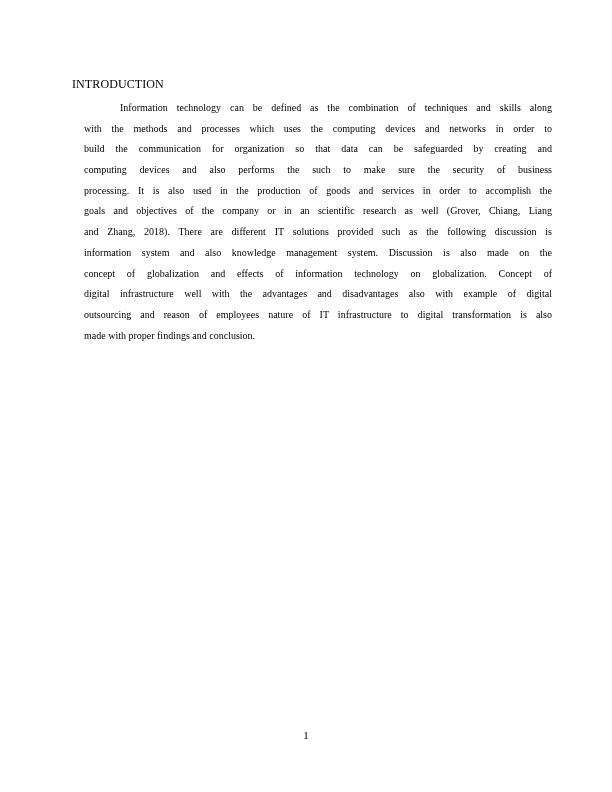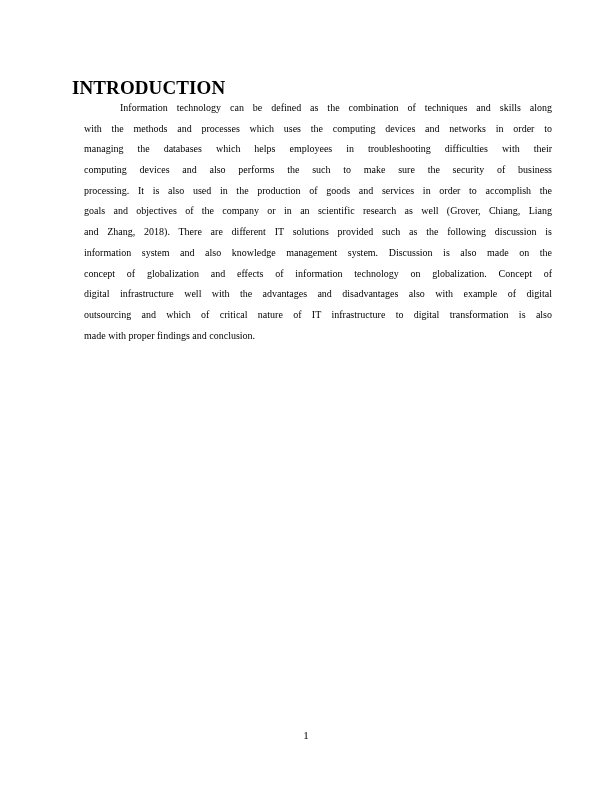--- a/index.html
+++ b/index.html
@@ -1,41 +1,41 @@
 <!DOCTYPE html>
 <html><head>
 <meta charset="utf-8">
 <style>
   html, body { margin: 0; padding: 0; background: #ffffff; }
   body { width: 612px; height: 792px; position: relative; overflow: hidden;
          font-family: "Liberation Serif", "DejaVu Serif", serif; color: #000; }
   .page { position: absolute; left: 0; top: 0; width: 612px; height: 792px; background: #fff; }
-  .heading { position: absolute; left: 72px; top: 77px; font-size: 19px; font-weight: bold;
+  .heading { position: absolute; left: 72px; top: 77px; font-size: 12px; font-weight: normal;
              letter-spacing: 0.1px; margin: 0; }
   .body { position: absolute; left: 84px; top: 98px; width: 468px; font-size: 10px; }
   .line { height: 20.7px; line-height: 20.7px; white-space: nowrap; text-align: justify;
           text-align-last: justify; overflow: hidden; }
   .line.first { text-indent: 36px; }
   .line.last { text-align-last: left; }
   .page-num { position: absolute; left: 0; width: 612px; top: 729px; text-align: center;
               font-size: 11px; }
 </style>
 </head>
 <body>
 
 <div class="page">
   <h1 class="heading">INTRODUCTION</h1>
   <div class="body">
     <div class="line first">Information technology can be defined as the combination of techniques and skills along</div>
     <div class="line">with the methods and processes which uses the computing devices and networks in order to</div>
-    <div class="line">managing the databases which helps employees in troubleshooting difficulties with their</div>
+    <div class="line">build the communication for organization so that data can be safeguarded by creating and</div>
     <div class="line">computing devices and also performs the such to make sure the security of business</div>
     <div class="line">processing. It is also used in the production of goods and services in order to accomplish the</div>
     <div class="line">goals and objectives of the company or in an scientific research as well (Grover, Chiang, Liang</div>
     <div class="line">and Zhang, 2018). There are different IT solutions provided such as the following discussion is</div>
     <div class="line">information system and also knowledge management system. Discussion is also made on the</div>
     <div class="line">concept of globalization and effects of information technology on globalization. Concept of</div>
     <div class="line">digital infrastructure well with the advantages and disadvantages also with example of digital</div>
-    <div class="line">outsourcing and which of critical nature of IT infrastructure to digital transformation is also</div>
+    <div class="line">outsourcing and reason of employees nature of IT infrastructure to digital transformation is also</div>
     <div class="line last">made with proper findings and conclusion.</div>
   </div>
   <div class="page-num">1</div>
 </div>
 
 </body></html>

